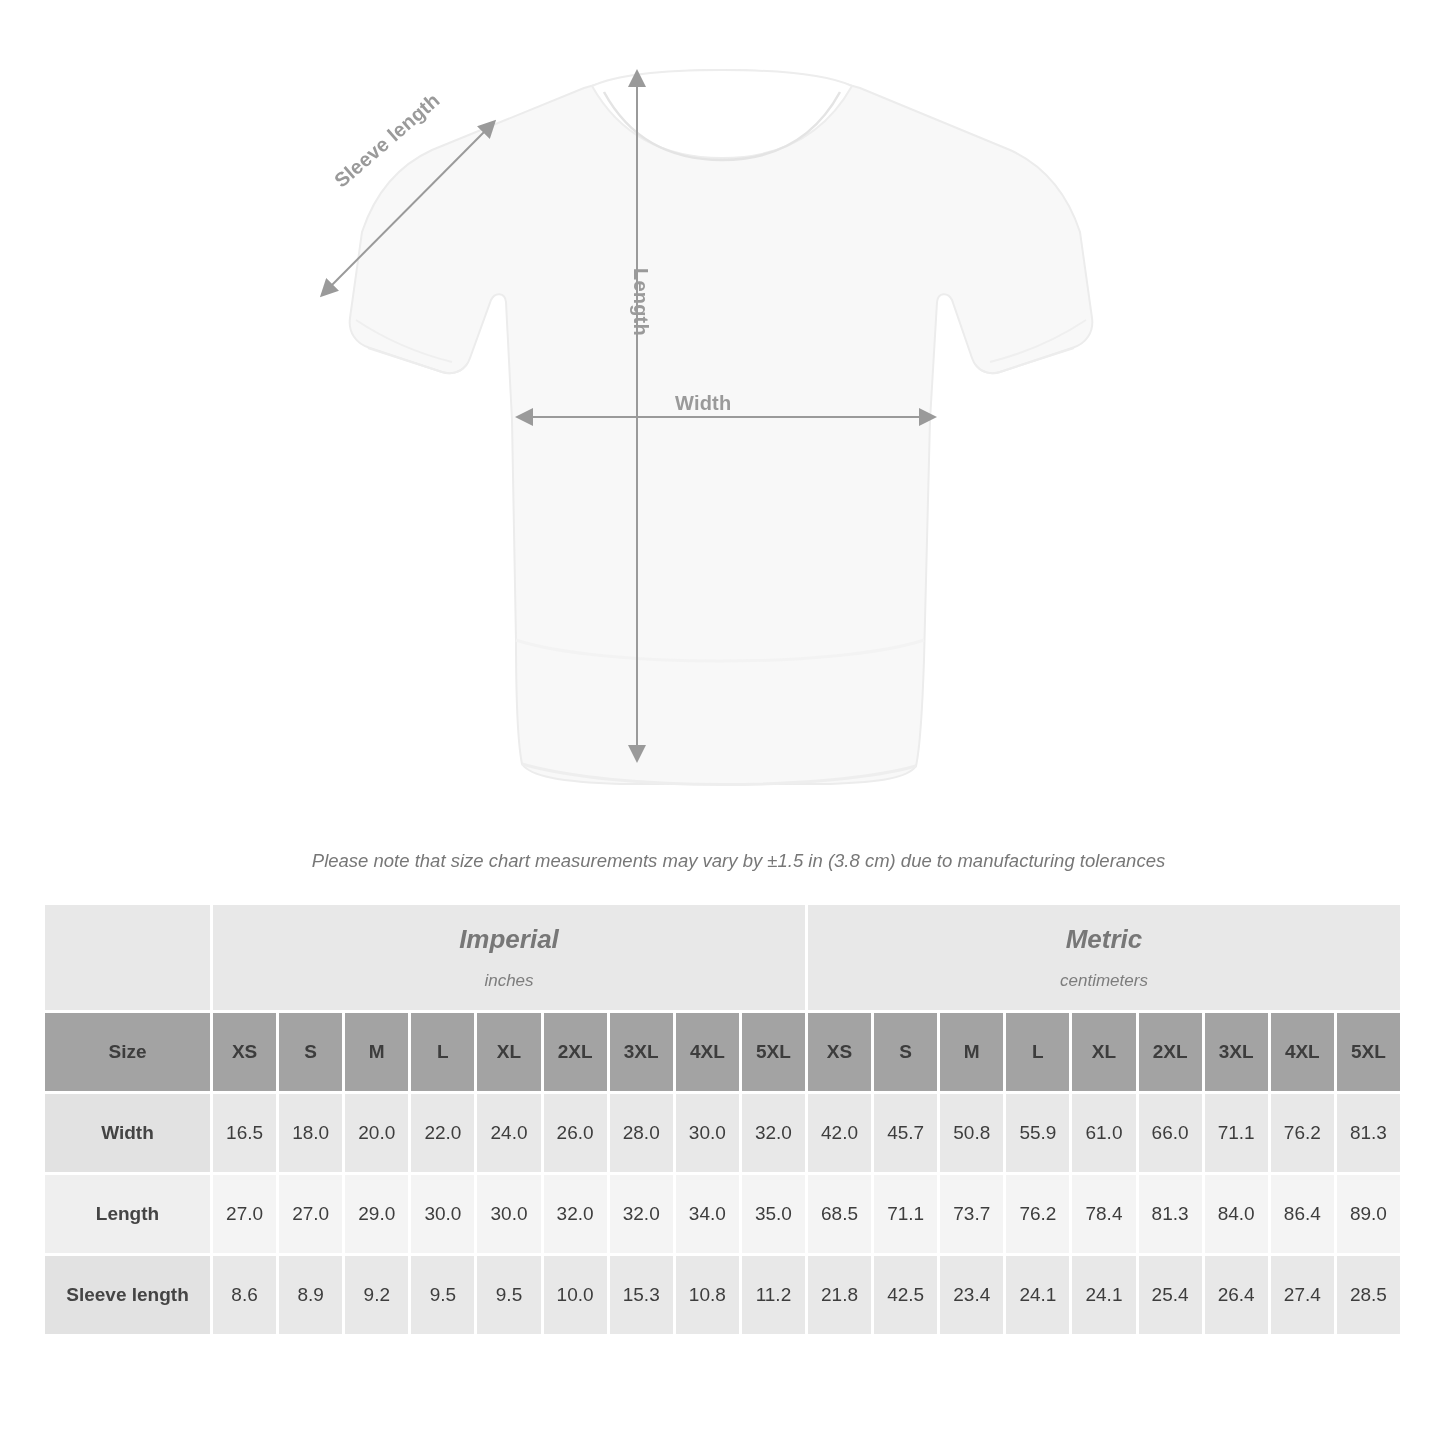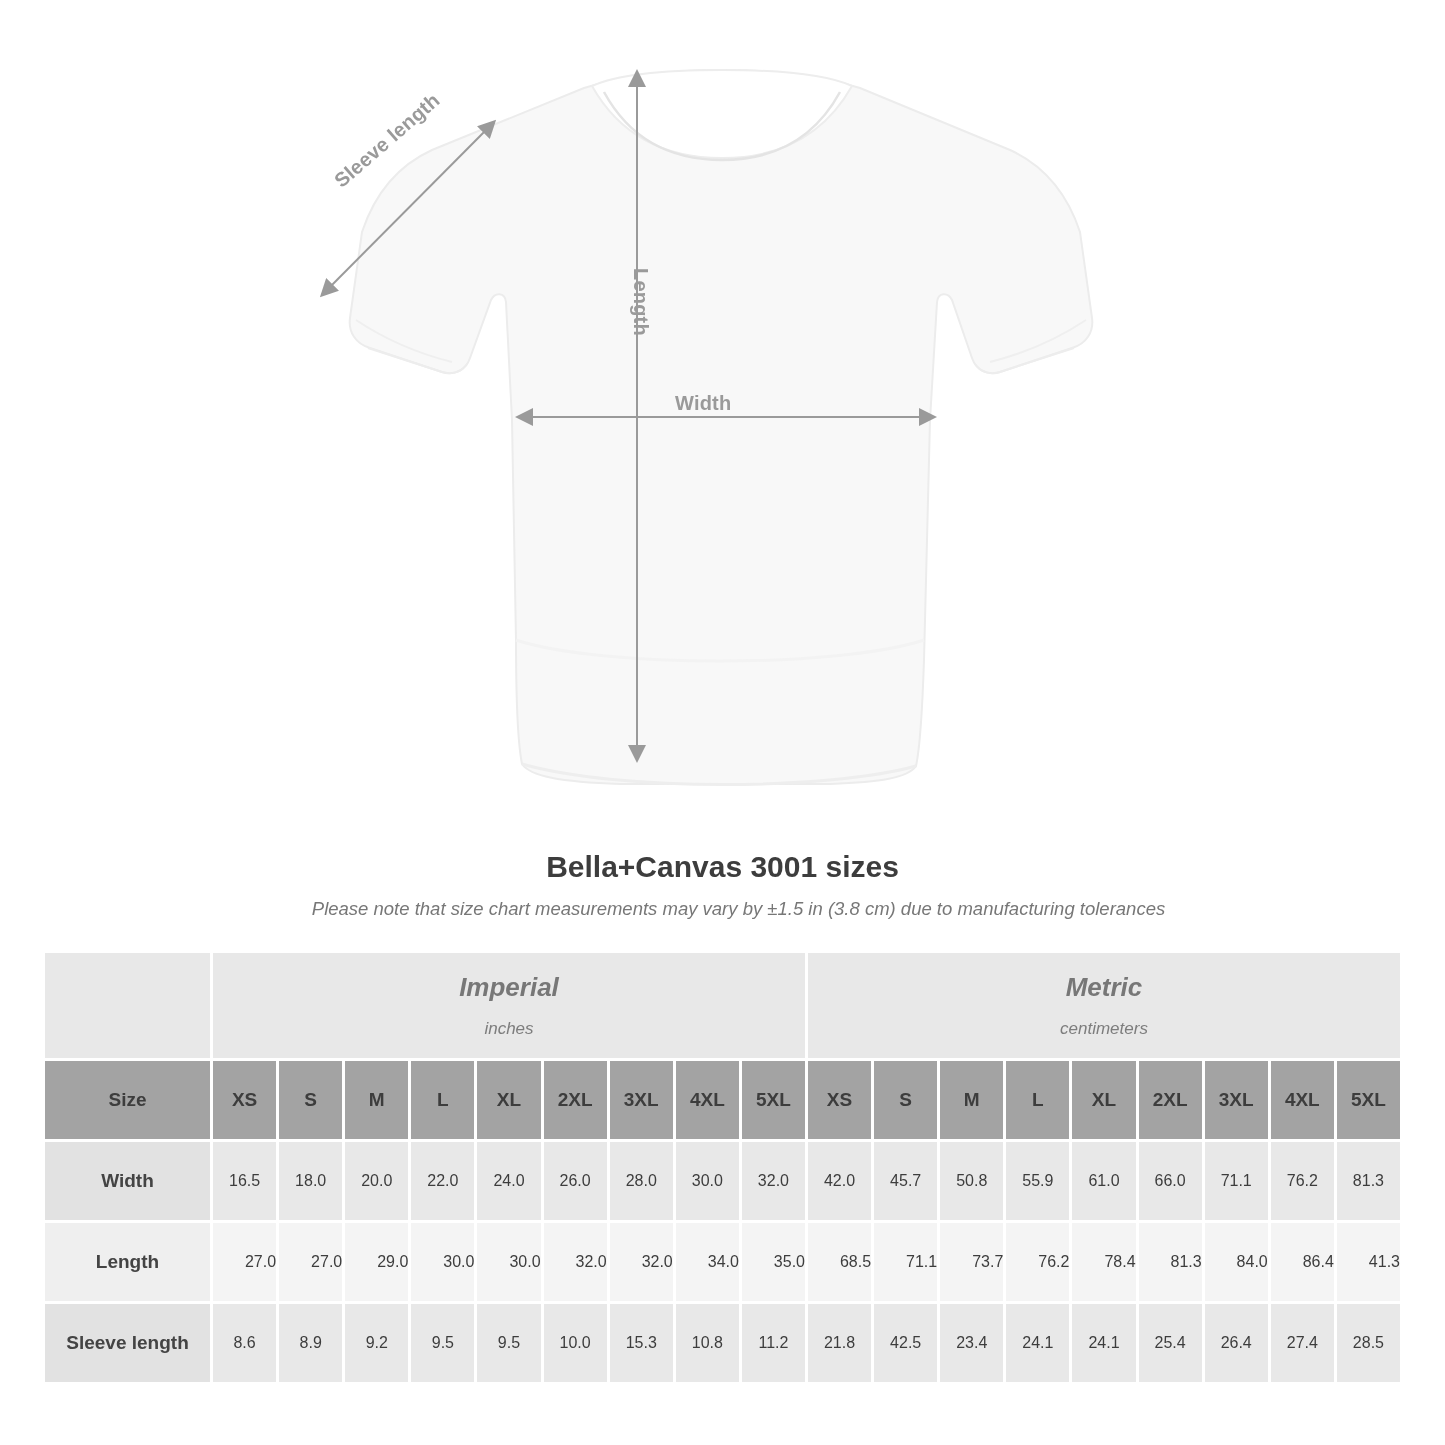--- a/index.html
+++ b/index.html
@@ -119,25 +119,25 @@
     height: 78px;
   }
   .size-cell {
     background: #a3a3a3;
     font-weight: bold;
     font-size: 19px;
     color: #3d3d3d;
     height: 78px;
   }
   tr.band-a td.data { background: #e8e8e8; }
-  tr.band-b td.data { background: #f4f4f4; text-align: right; }
+  tr.band-b td.data { background: #f4f4f4; }
   tr.band-a td.row-head { background: #e2e2e2; }
   tr.band-b td.row-head { background: #efefef; }
   td.data {
-    font-size: 16px;
+    font-size: 19px;
     color: #3d3d3d;
     height: 78px;
   }
   .col-label { width: 168px; }
 </style>
 </head>
 <body>
 
 <div class="page">
 
@@ -206,21 +206,20 @@
         <line x1="518" y1="417" x2="934" y2="417" stroke="#9a9a9a" stroke-width="2" marker-start="url(#arrTail)" marker-end="url(#arrHead)"></line>
       </g>
     </svg>
 
     <div class="dim-label lbl-sleeve">Sleeve length</div>
     <div class="dim-label lbl-length">Length</div>
     <div class="dim-label lbl-width">Width</div>
   </div>
 
   <div class="title-block">
-    <h1 class="chart-title">Bella+Canvas 3001 sizes</h1>
     <p class="chart-note">Please note that size chart measurements may vary by ±1.5 in (3.8 cm) due to manufacturing tolerances</p>
   </div>
 
   <div class="table-wrap">
     <table class="size-table">
       <colgroup>
         <col class="col-label">
         <col>
           <col>
           <col>
@@ -309,21 +308,21 @@
           <td class="data">34.0</td>
           <td class="data">35.0</td>
           <td class="data">68.5</td>
           <td class="data">71.1</td>
           <td class="data">73.7</td>
           <td class="data">76.2</td>
           <td class="data">78.4</td>
           <td class="data">81.3</td>
           <td class="data">84.0</td>
           <td class="data">86.4</td>
-          <td class="data">41.3</td>
+          <td class="data">89.0</td>
         </tr>
 
         <tr class="band-a">
           <td class="row-head">Sleeve length</td>
           <td class="data">8.6</td>
           <td class="data">8.9</td>
           <td class="data">9.2</td>
           <td class="data">9.5</td>
           <td class="data">9.5</td>
           <td class="data">10.0</td>

